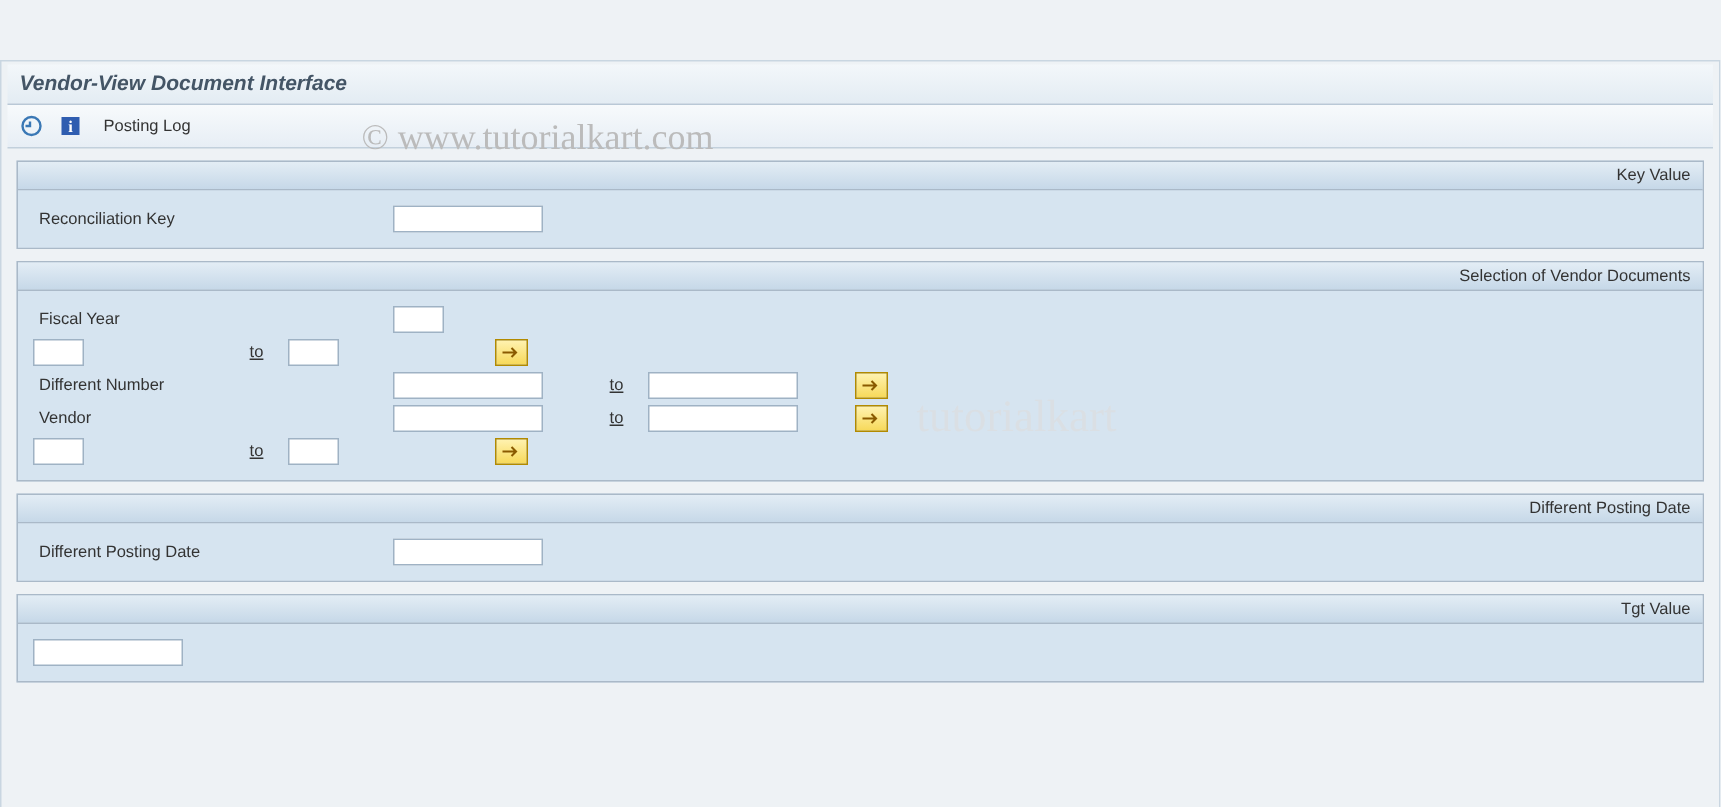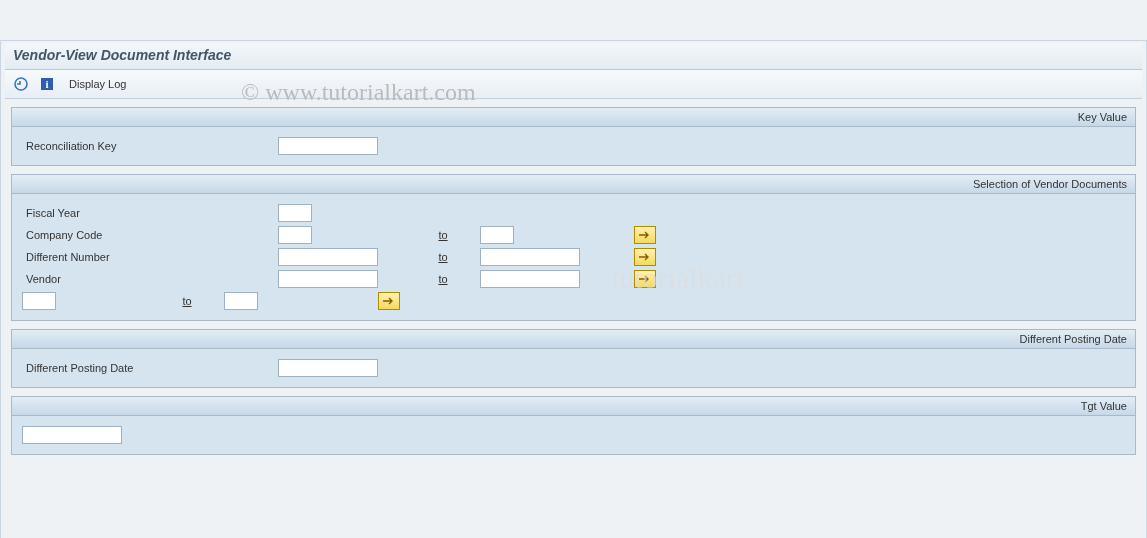--- a/index.html
+++ b/index.html
@@ -35,21 +35,21 @@
     background: linear-gradient(#e3edf5, #c6d8e8);
     border-bottom: 1px solid #aab9c8;
     color: #333;
     font-size: 11px;
     text-align: right;
   }
   .group-body {
     padding: 8px 10px; background: #d6e4f0;
   }
   .row {
-    display: flex; align-items: center; height: 22px; gap: 16px;
+    display: flex; align-items: center; height: 22px; gap: 0;
   }
   .label {
     width: 240px; padding-left: 4px; color: #333; flex-shrink:0;
   }
   .field-cell  { width: 110px; flex-shrink:0; }
   .to-cell     { width: 60px; text-align: center; padding-left: 18px; flex-shrink:0; color:#333;text-decoration:underline; }
   .to-field    { width: 110px; flex-shrink:0; }
   .btn-cell    { width: 60px; flex-shrink:0; padding-left: 28px; }
   input.sap {
     border: 1px solid #9fb2c4; background: #fff; height: 18px; padding: 1px 3px; font-size: 11px;
@@ -82,21 +82,21 @@
         <circle cx="8" cy="8" r="6" fill="none" stroke="#3a78b5" stroke-width="1.6"></circle>
         <path d="M4 8 L7 8 L7 5" fill="none" stroke="#3a78b5" stroke-width="1.6"></path>
       </svg>
     </div>
     <div class="tb-btn" title="Information">
       <svg width="16" height="16" viewBox="0 0 16 16">
         <rect x="2" y="2" width="12" height="12" fill="#2f5db0"></rect>
         <text x="8" y="12" text-anchor="middle" font-size="11" font-family="Georgia" font-weight="bold" fill="#fff">i</text>
       </svg>
     </div>
-    <div class="tb-text">Display Log</div>
+    <div class="tb-text">Posting Log</div>
   </div>
 
   <div class="group">
     <div class="group-title">Key Value</div>
     <div class="group-body">
       <div class="row">
         <div class="label">Reconciliation Key</div>
         <div class="field-cell"><input class="sap w-med" value="" style=""></div>
       </div>
     </div>
@@ -106,21 +106,20 @@
     <div class="group-title">Selection of Vendor Documents</div>
     <div class="group-body">
       <div class="row">
         <div class="label">Fiscal Year</div>
         <div class="field-cell"><input class="sap w-small" value="" style=""></div>
         <div class="to-cell"></div>
           <div class="to-field"></div>
           <div class="btn-cell"></div>
       </div>
       <div class="row">
-        <div class="label">Company Code</div>
         <div class="field-cell"><input class="sap w-small" value="" style=""></div>
         <div class="to-cell">to</div>
         <div class="to-field"><input class="sap w-small" value="" style=""></div>
         <div class="btn-cell"><div class="multi-btn">
               <svg width="14" height="10" viewBox="0 0 14 10">
                 <path d="M1 5 H10 M7 2 L10 5 L7 8" stroke="#8a5a00" stroke-width="1.4" fill="none"></path>
               </svg>
             </div></div>
       </div>
       <div class="row">

